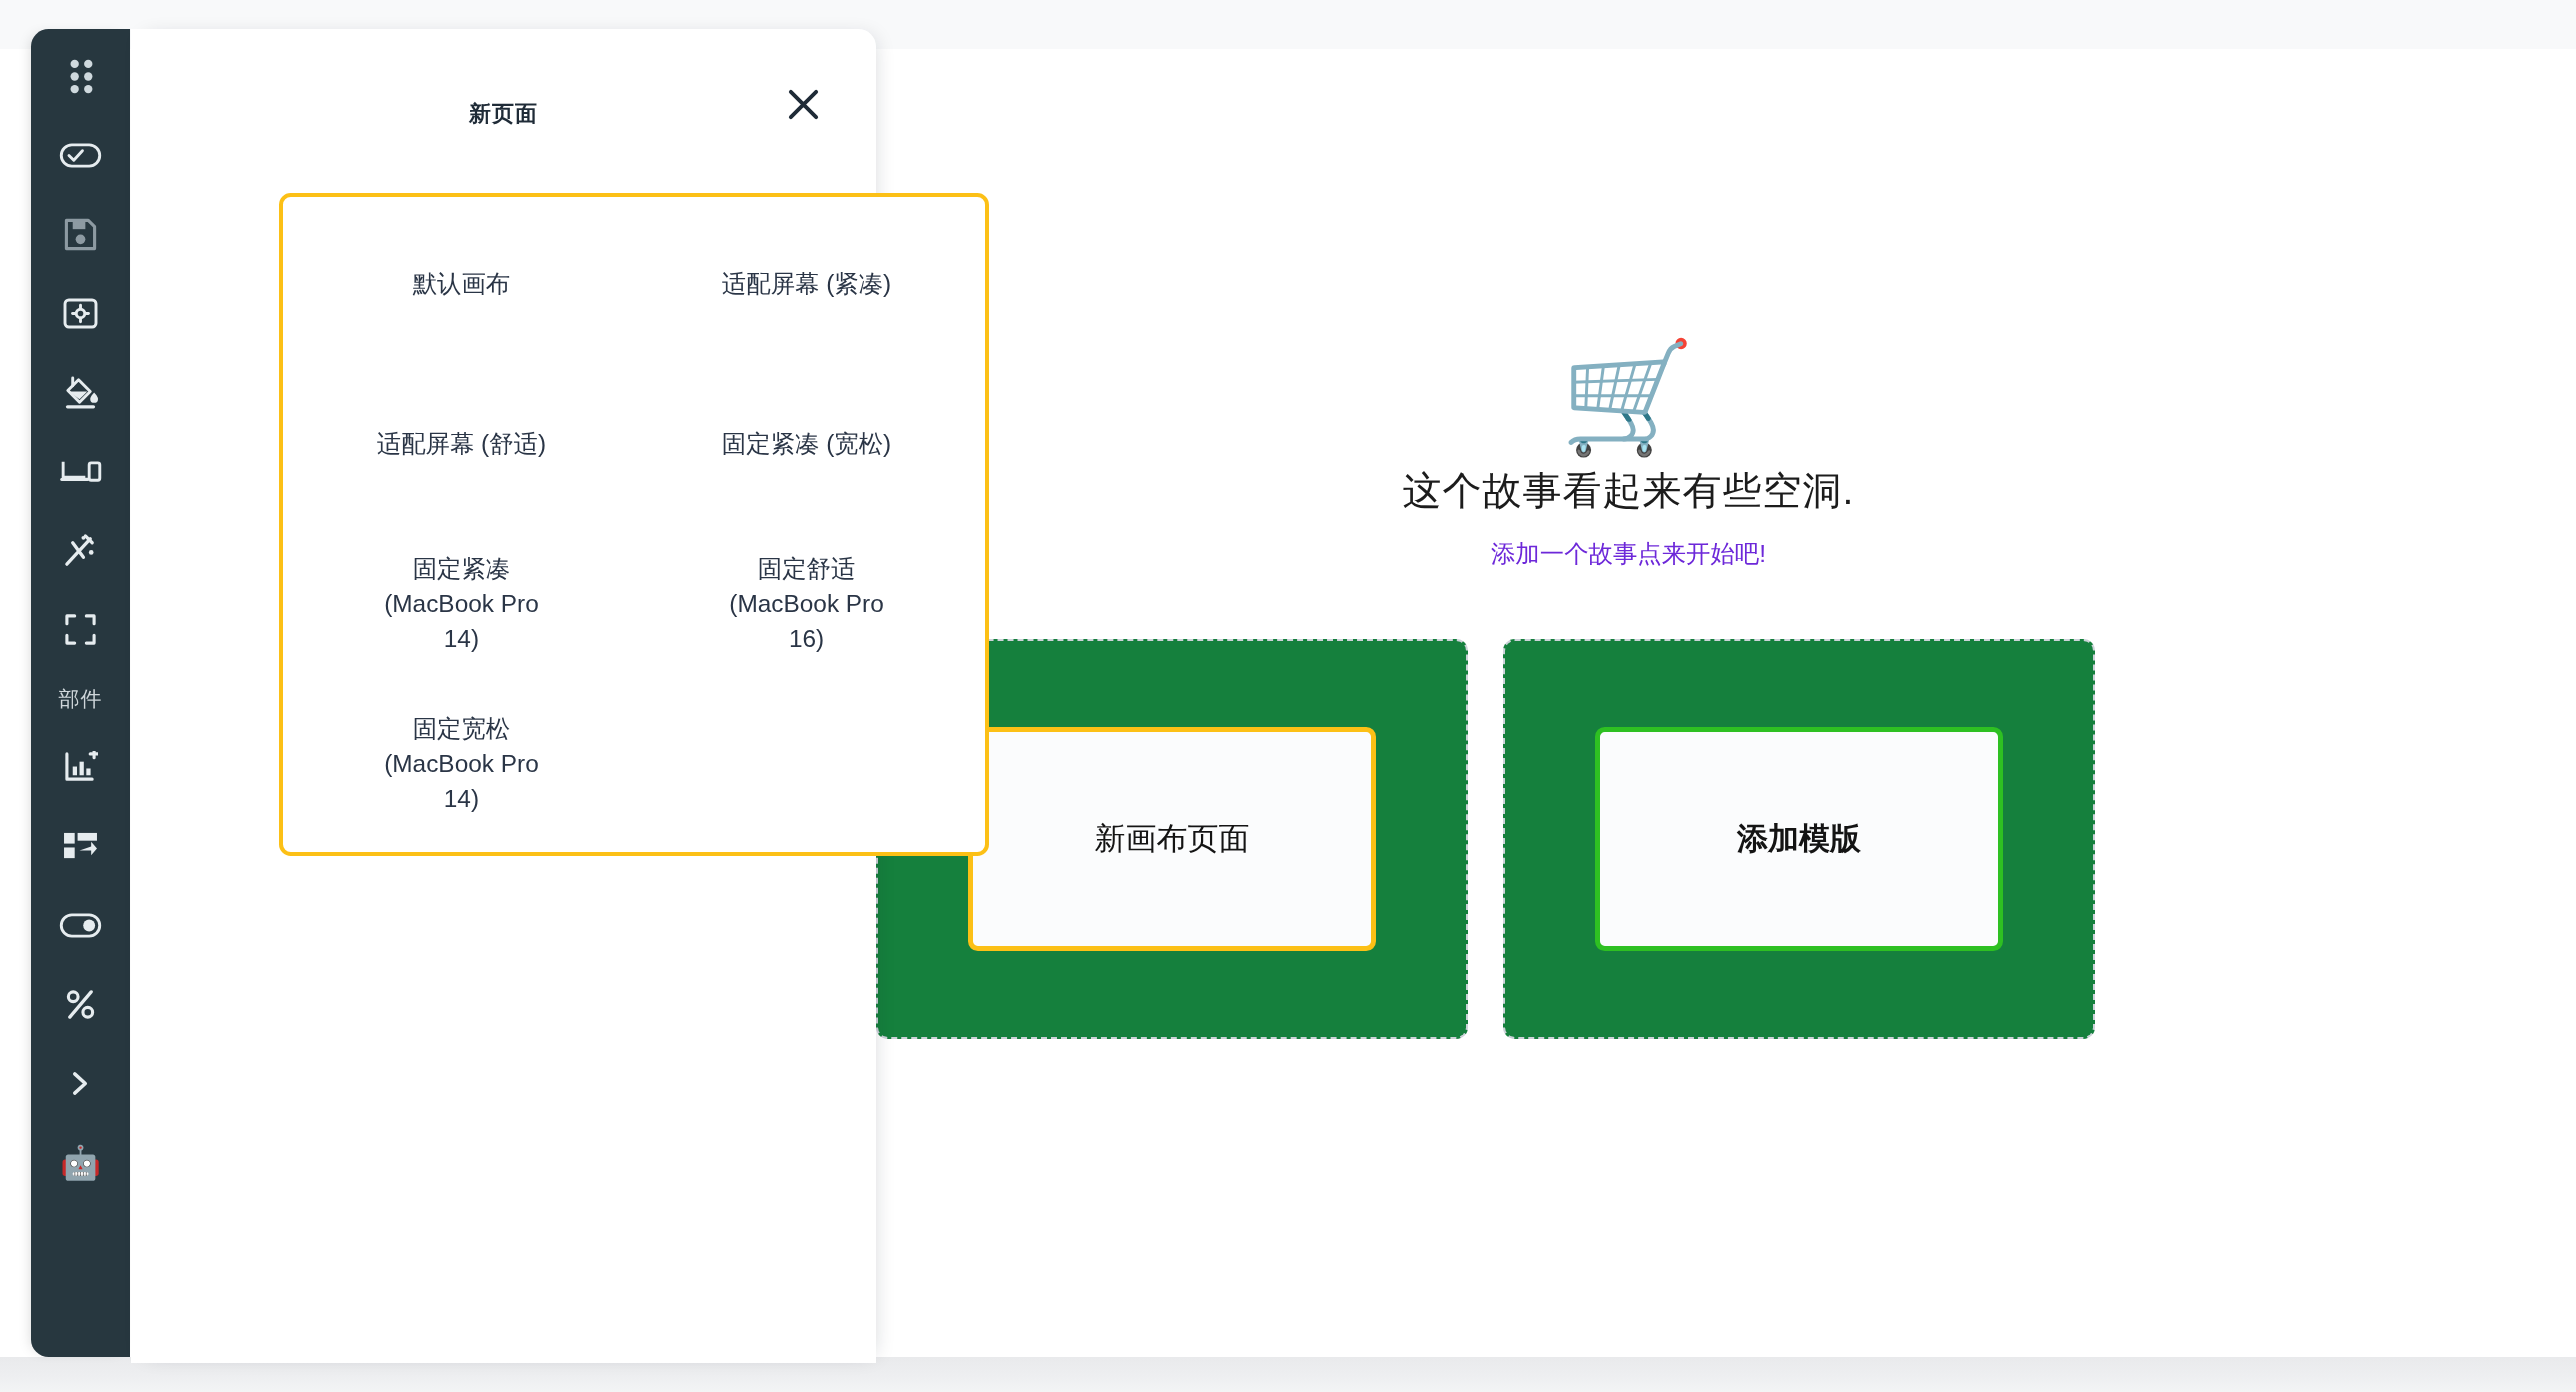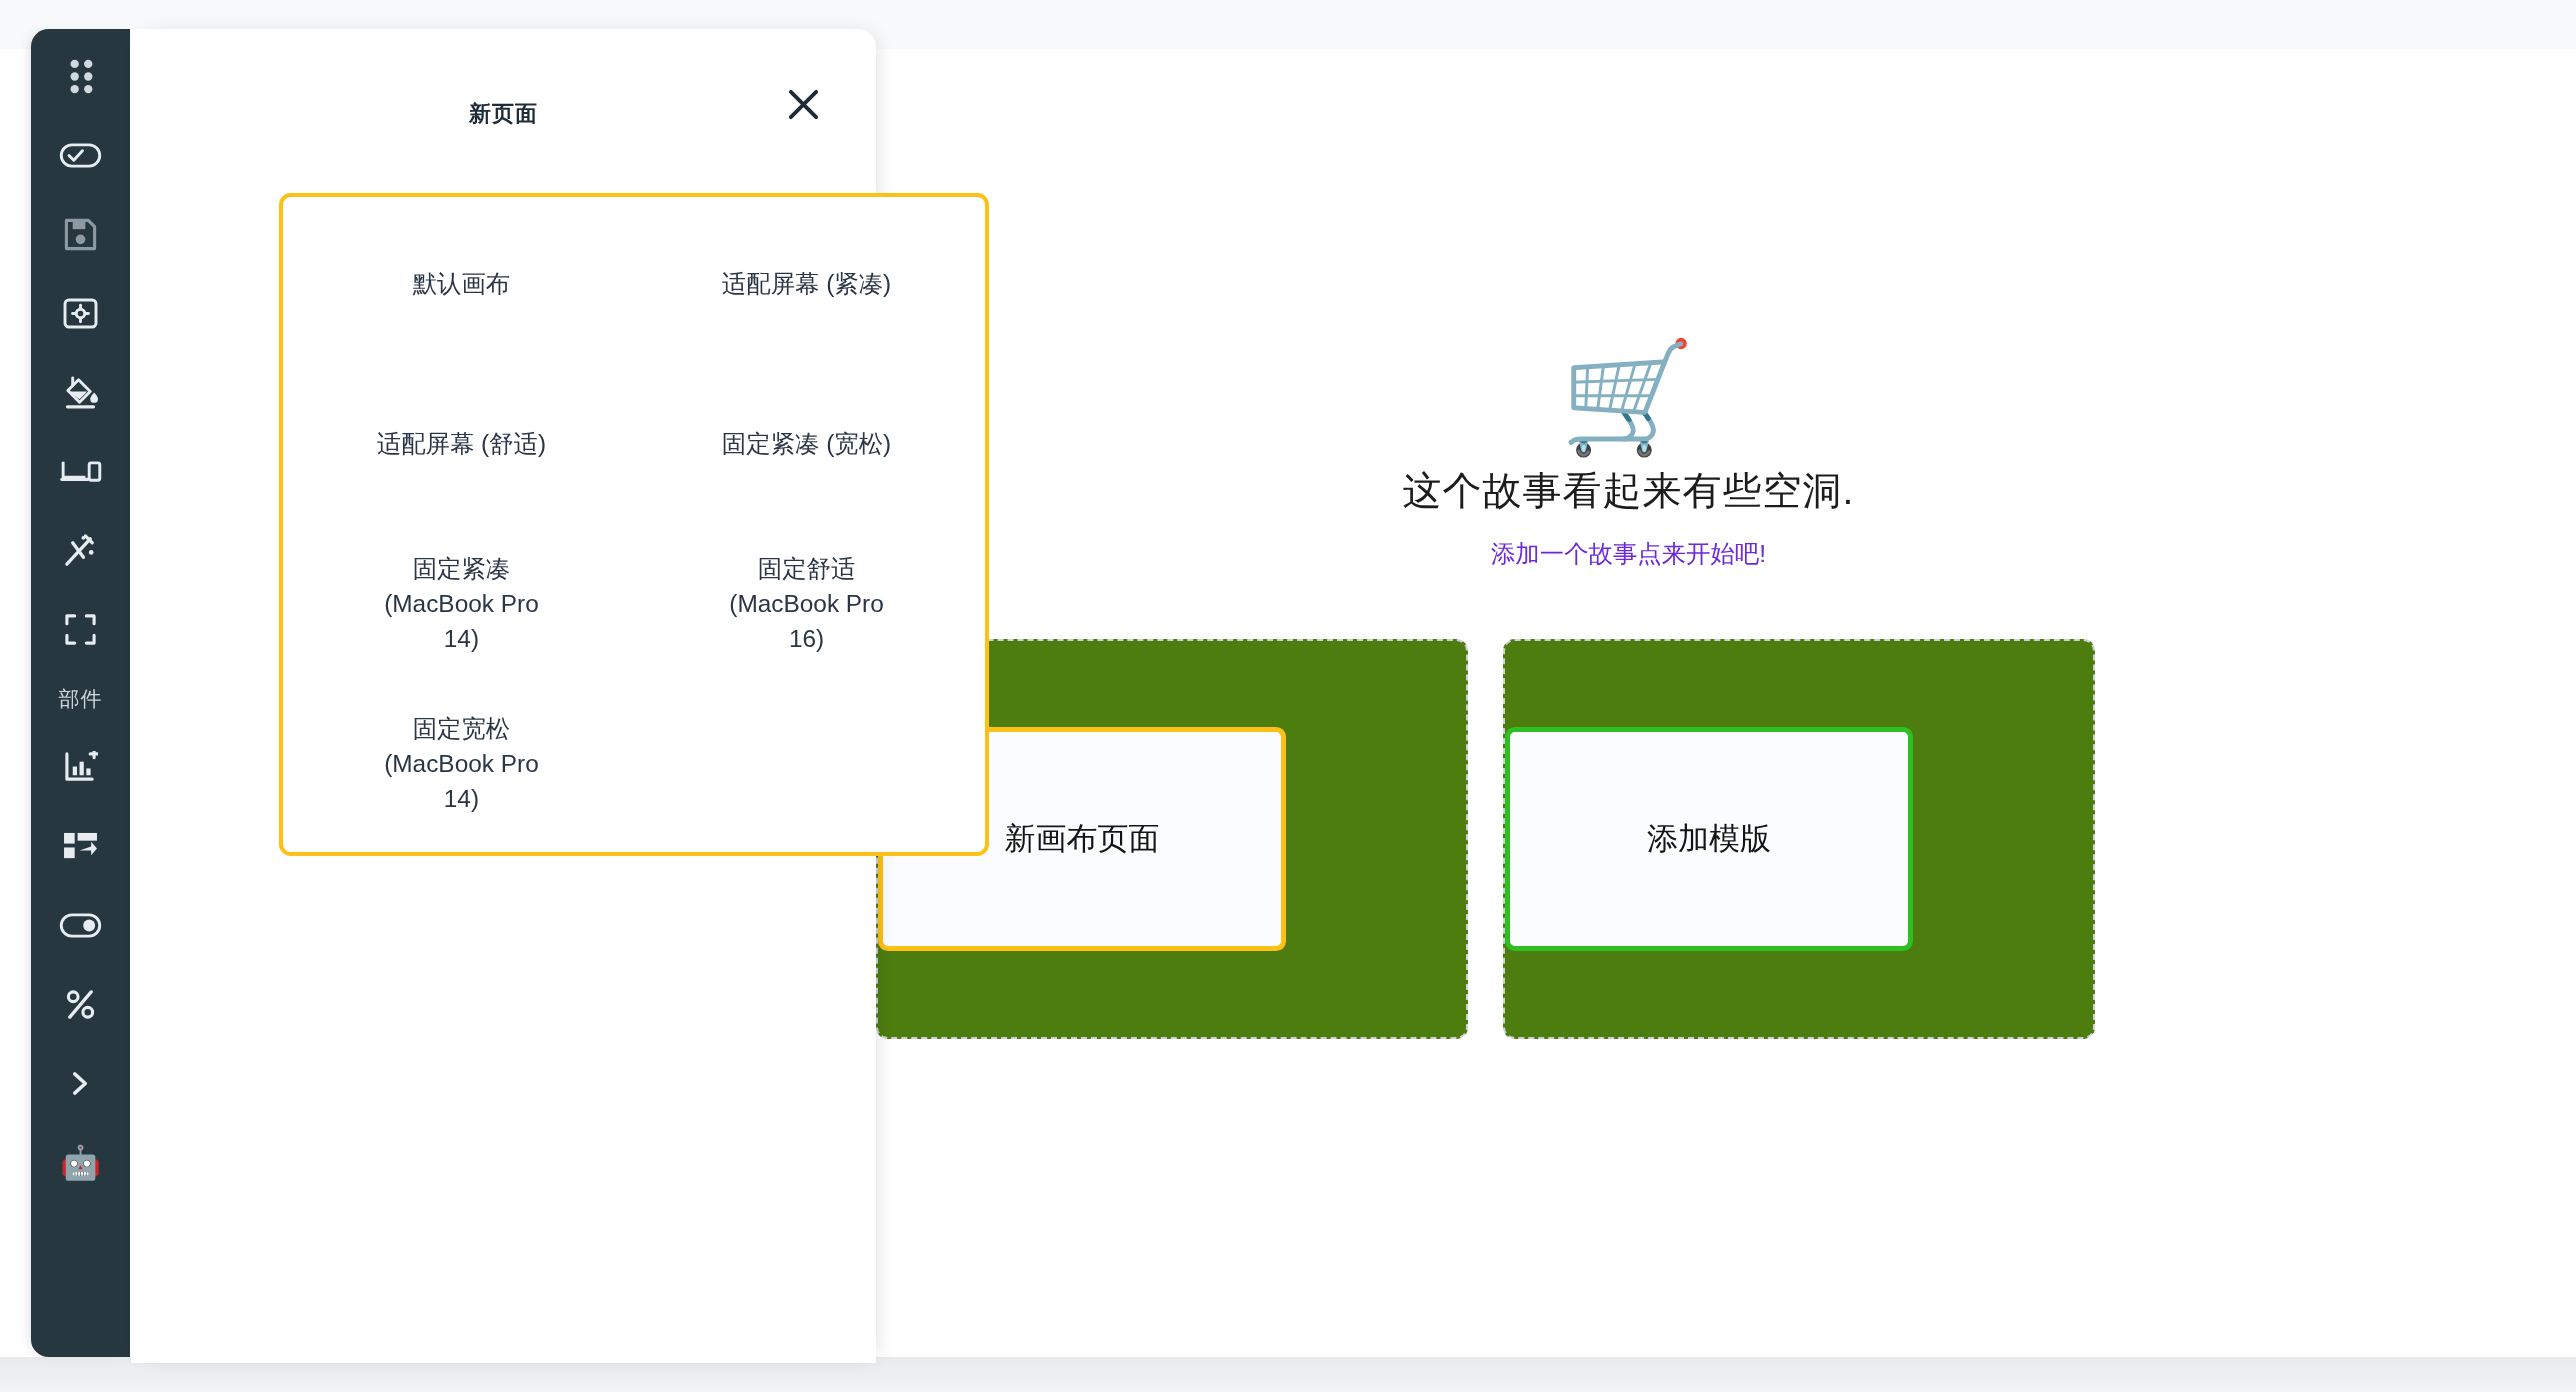--- a/index.html
+++ b/index.html
@@ -201,42 +201,42 @@
     height: 400px;
     display: flex;
     gap: 35px;
     z-index: 2;
   }
 
   .dropzone {
     flex: 1 1 0;
     border: 2px dashed #cdd2d9;
     border-radius: 11.7px;
-    background: #4d7c0f;
-    display: flex;
-    align-items: center;
-    justify-content: flex-start;
+    background: #15803d;
+    display: flex;
+    align-items: center;
+    justify-content: center;
   }
 
   .action-card {
     width: 408px;
     height: 224px;
     border-radius: 9.8px;
     background: #fbfcfd;
     display: flex;
     align-items: center;
     justify-content: center;
     font-size: 31px;
     color: #141414;
     cursor: pointer;
     user-select: none;
   }
 
   .action-card.yellow { border: 5.9px solid #fcc016; }
-  .action-card.green  { border: 5.9px solid #2ec022; }
+  .action-card.green  { border: 5.9px solid #2ec022; font-weight: bold; }
 </style>
 </head>
 <body>
 
 <div id="app-root">
 
   <div class="backdrop-band"></div>
   <div class="stage"></div>
   <div class="stage-bottom"></div>
 

